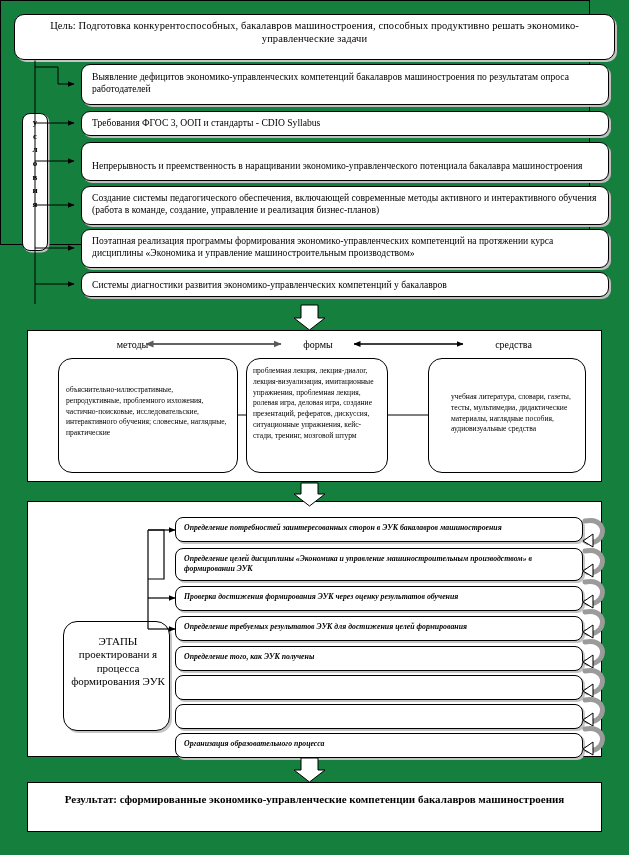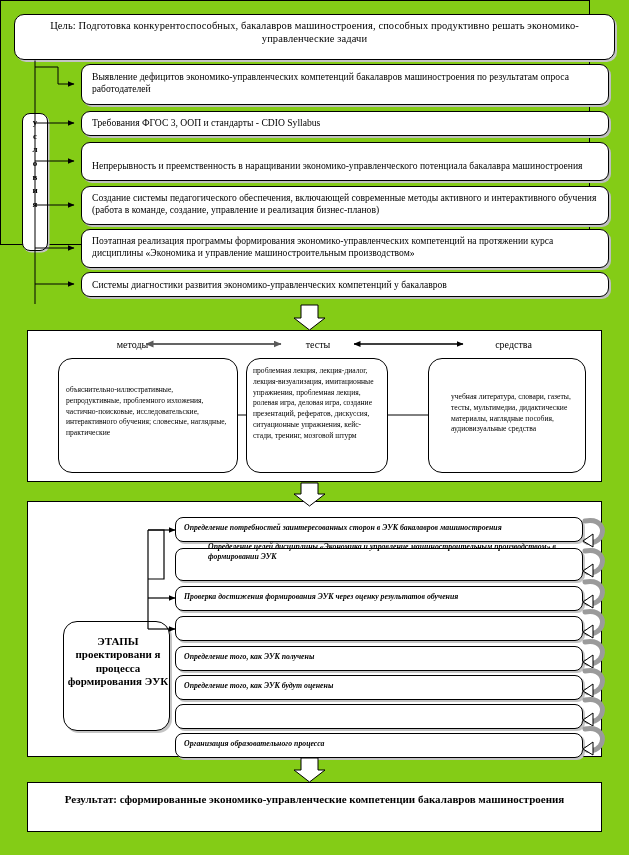--- a/index.html
+++ b/index.html
@@ -10,21 +10,21 @@
   }
   body {
     font-family: "Liberation Serif", "DejaVu Serif", serif;
     color: #000000;
   }
   #page {
     position: relative;
     width: 629px;
     height: 855px;
     overflow: hidden;
-    background: #84cc16;
+    background: #15803d;
   }
 
   
   .rrect {
     position: absolute;
     box-sizing: border-box;
     border: 1px solid #000;
     border-radius: 9px;
     background: #fff;
     box-shadow: 2px 2px 0 0 #bfbfbf;
@@ -119,21 +119,21 @@
     left: 27px; top: 501px; width: 575px; height: 256px;
   }
   #stages-label-box {
     left: 63px; top: 621px; width: 107px; height: 110px;
     border-radius: 14px;
     box-shadow: 2px 2px 0 0 #c4c4c4;
   }
   #stages-label-text {
     left: 63px; top: 635px; width: 110px;
     font-size: 11px;
-    font-weight: bold;
+    font-weight: normal;
     line-height: 1.22;
   }
   .stage-box {
     left: 175px; width: 408px;
     border-radius: 8px;
     box-shadow: 2px 2px 0 0 #c4c4c4;
   }
   .stage-text {
     left: 184px; width: 392px;
     font-size: 7.8px;
@@ -206,53 +206,53 @@
 
   <div class="rrect cond-box" style="top:229px;height:39px;"></div>
   <div class="txt l cond-text" style="top:235px;">Поэтапная реализация программы формирования экономико-управленческих компетенций  на протяжении курса дисциплины  «Экономика и управление машиностроительным  производством»</div>
 
   <div class="rrect cond-box" style="top:272px;height:25px;"></div>
   <div class="txt l cond-text" style="top:279px;">Системы диагностики развития экономико-управленческих  компетенций у бакалавров</div>
 
   <div class="panel" id="mid-frame"></div>
 
   <div class="mid-label" style="left:85px;width:95px;">методы</div>
-  <div class="mid-label" style="left:288px;width:60px;">тесты</div>
+  <div class="mid-label" style="left:288px;width:60px;">формы</div>
   <div class="mid-label" style="left:466px;width:95px;">средства</div>
 
   <div class="rrect mid-box" style="left:58px;width:180px;height:115px;"></div>
   <div class="txt l mid-text" style="left:66px;top:385px;width:164px;">объяснительно-иллюстративные, репродуктивные, проблемного изложения, частично-поисковые, исследовательские, интерактивного обучения; словесные, наглядные, практические</div>
 
   <div class="rrect mid-box" style="left:246px;width:142px;height:115px;"></div>
   <div class="txt l mid-text" style="left:253px;top:366px;width:128px;">проблемная лекция, лекция-диалог, лекция-визуализация, имитационные упражнения, проблемная лекция, ролевая игра, деловая игра, создание презентаций, рефератов, дискуссия, ситуационные упражнения, кейс-стади, тренинг, мозговой штурм</div>
 
   <div class="rrect mid-box" style="left:428px;width:158px;height:115px;"></div>
   <div class="txt l mid-text" style="left:451px;top:392px;width:142px;">учебная литература, словари, газеты, тесты, мультимедиа, дидактические материалы, наглядные пособия, аудиовизуальные средства</div>
 
   <div class="panel" id="stages-frame"></div>
 
   <div class="rrect" id="stages-label-box"></div>
   <div class="txt c" id="stages-label-text">ЭТАПЫ проектировани я процесса формирования ЭУК</div>
 
   <div class="rrect stage-box" style="top:517px;height:25px;"></div>
   <div class="txt l stage-text" style="top:523px;">Определение потребностей заинтересованных сторон в ЭУК бакалавров машиностроения</div>
 
   <div class="rrect stage-box" style="top:548px;height:33px;"></div>
-  <div class="txt l stage-text" style="top:542px;margin-left:24px;">Определение целей дисциплины «Экономика и управление машиностроительным производством» в формировании ЭУК</div>
+  <div class="txt l stage-text" style="top:554px;">Определение целей дисциплины «Экономика и управление машиностроительным производством» в формировании ЭУК</div>
 
   <div class="rrect stage-box" style="top:586px;height:25px;"></div>
   <div class="txt l stage-text" style="top:592px;">Проверка достижения формирования ЭУК через оценку результатов обучения</div>
 
   <div class="rrect stage-box" style="top:616px;height:25px;"></div>
+  <div class="txt l stage-text" style="top:622px;">Определение требуемых результатов ЭУК для достижения целей формирования</div>
 
   <div class="rrect stage-box" style="top:646px;height:25px;"></div>
   <div class="txt l stage-text" style="top:652px;">Определение того, как ЭУК получены</div>
 
   <div class="rrect stage-box" style="top:675px;height:25px;"></div>
-  <div class="txt l stage-text" style="top:681px;">Определение того, как ЭУК будут оценены</div>
 
   <div class="rrect stage-box" style="top:704px;height:25px;"></div>
 
   <div class="rrect stage-box" style="top:733px;height:25px;"></div>
   <div class="txt l stage-text" style="top:739px;">Организация образовательного процесса</div>
 
   <div class="rect" id="result-box"></div>
   <div class="txt c" id="result-text">Результат: сформированные экономико-управленческие  компетенции бакалавров машиностроения</div>
 
   <div id="caption"></div>

